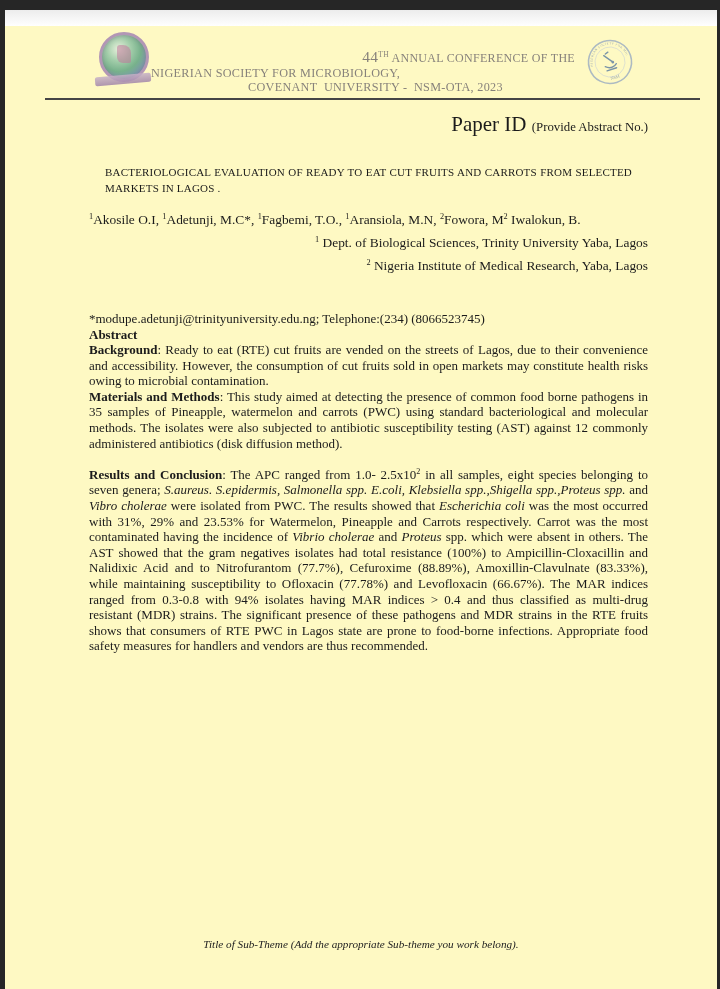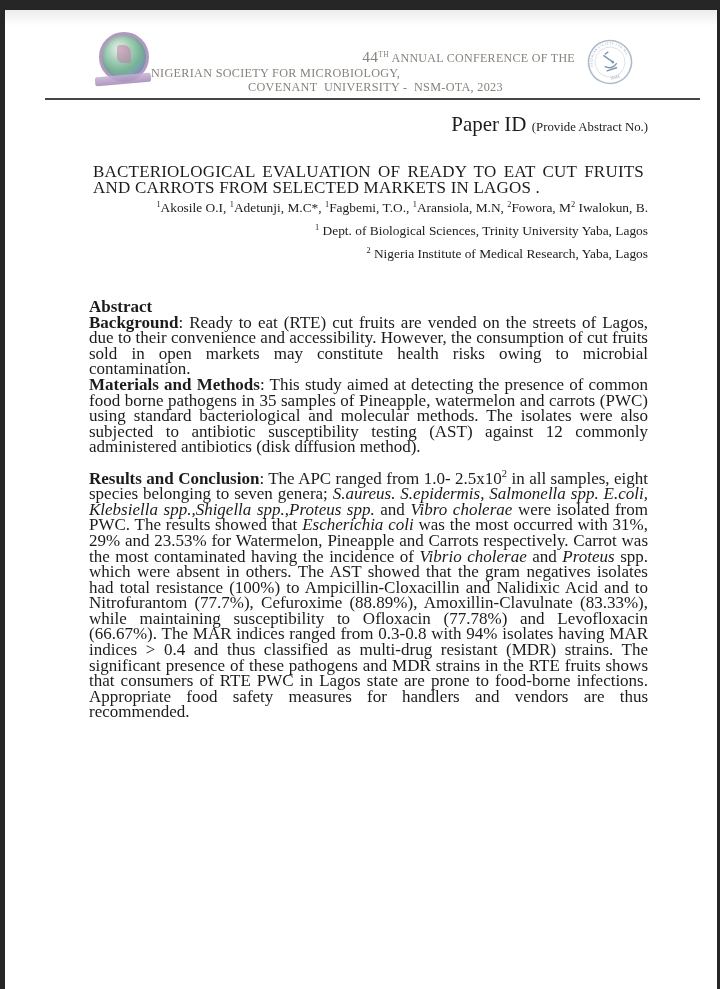--- a/index.html
+++ b/index.html
@@ -6,21 +6,21 @@
     margin: 0; padding: 0;
     width: 720px; height: 989px;
     background: #262626;
     overflow: hidden;
     font-family: "Liberation Serif", serif;
   }
   .page {
     position: absolute;
     left: 5px; top: 10px;
     width: 712px; height: 979px;
-    background: #ffffff;
+    background: #fef9c3;
     color: #1b1b1b;
   }
   .page::before {
     content: "";
     position: absolute; top: 0; left: 0; right: 0; height: 16px;
     background: linear-gradient(#ececec, #ffffff);
     pointer-events: none;
   }
 
   
@@ -61,30 +61,30 @@
     margin: 12px 69px 0 84px;
     text-align: right;
   }
   .pid-label { font-size: 21px; }
   .pid-note { font-size: 12.8px; }
 
   
   .content { margin: 27px 69px 0 84px; width: 559px; }
 
   .title {
-    margin: 4px; font-weight: normal;
-    font-size: 17px; line-height: 16px;
+    margin: 16px; font-weight: normal;
+    font-size: 11px; line-height: 16px;
     text-align: justify; letter-spacing: .2px;
   }
-  .authors { margin-top: 2px; text-align: right; font-size: 13.4px; line-height: 16px; }
+  .authors { margin-top: 2px; text-align: left; font-size: 13.4px; line-height: 16px; }
   .affil   { margin-top: 7px; text-align: right; font-size: 13.4px; line-height: 16px; }
 
   .corresponding { margin-top: 37px; font-size: 13px; line-height: 15.5px; }
 
-  .abstract { margin-top: 20px; font-size: 17px; line-height: 15.6px; text-align: justify; }
+  .abstract { font-size: 13px; line-height: 15.6px; text-align: justify; }
   .abs-heading { font-weight: bold; }
   .para { margin: 0; }
   .para.spaced { margin-top: 15.6px; }
   .keywords { margin: 0; text-align: left; }
 
   .b { font-weight: bold; }
   .i { font-style: italic; }
   sup { font-size: .62em; line-height: 0; vertical-align: super; }
 
   
@@ -139,24 +139,26 @@
 
   <div class="content">
     <h1 class="title">BACTERIOLOGICAL EVALUATION OF READY TO EAT CUT FRUITS AND CARROTS FROM SELECTED MARKETS IN LAGOS .</h1>
 
     <div class="authors"><sup>1</sup><span>Akosile O.I, </span><sup>1</sup><span>Adetunji, M.C*, </span><sup>1</sup><span>Fagbemi, T.O., </span><sup>1</sup><span>Aransiola, M.N, </span><sup>2</sup><span>Fowora, M</span><sup>2</sup><span> Iwalokun, B.</span></div>
 
     <div class="affil"><sup>1</sup><span> Dept. of Biological Sciences, Trinity University Yaba, Lagos</span></div>
     <div class="affil"><sup>2</sup><span> Nigeria Institute of Medical Research, Yaba, Lagos</span></div>
 
     <div class="corresponding">
+      <div>*modupe.adetunji@trinityuniversity.edu.ng; Telephone:(234) (8066523745)</div>
     </div>
 
     <div class="abstract">
       <div class="abs-heading">Abstract</div>
       <p class="para"><span class="b">Background</span><span>: Ready to eat (RTE) cut fruits are vended on the streets of Lagos, due to their convenience and accessibility. However, the consumption of cut fruits sold in open markets may constitute health risks owing to microbial contamination.</span></p>
       <p class="para"><span class="b">Materials and Methods</span><span>: This study aimed at detecting the presence of common food borne pathogens in 35 samples of Pineapple, watermelon and carrots (PWC) using standard bacteriological and molecular methods. The isolates were also subjected to antibiotic susceptibility testing (AST) against 12 commonly administered antibiotics (disk diffusion method).</span></p>
       <p class="para spaced"><span class="b">Results and Conclusion</span><span>: The APC ranged from 1.0- 2.5x10</span><sup>2</sup><span> in all samples, eight species belonging to seven genera; </span><span class="i">S.aureus. S.epidermis, Salmonella spp. E.coli, Klebsiella spp.,Shigella spp.,Proteus spp.</span><span> and </span><span class="i">Vibro cholerae</span><span> were  isolated from PWC. The results showed that </span><span class="i">Escherichia coli</span><span> was the most occurred with 31%, 29% and 23.53% for Watermelon, Pineapple and Carrots respectively. Carrot was the most contaminated having the incidence of </span><span class="i">Vibrio cholerae</span><span> and </span><span class="i">Proteus</span><span> spp. which were absent in others. The AST showed that the gram negatives isolates had total resistance (100%) to Ampicillin-Cloxacillin and Nalidixic Acid and to Nitrofurantom (77.7%), Cefuroxime (88.89%), Amoxillin-Clavulnate (83.33%), while maintaining susceptibility to Ofloxacin (77.78%) and Levofloxacin (66.67%). The MAR indices ranged from 0.3-0.8 with 94% isolates having MAR indices &gt; 0.4 and thus classified as multi-drug resistant (MDR) strains. The significant presence of these pathogens and MDR strains in the RTE fruits shows that consumers of RTE PWC in Lagos state are prone to food-borne infections. Appropriate food safety measures for handlers and vendors are thus recommended.</span></p>
     </div>
   </div>
 
+  <div class="footer">Title of Sub-Theme (Add the appropriate Sub-theme you work belong).</div>
 
 </div>
 
 </body></html>

